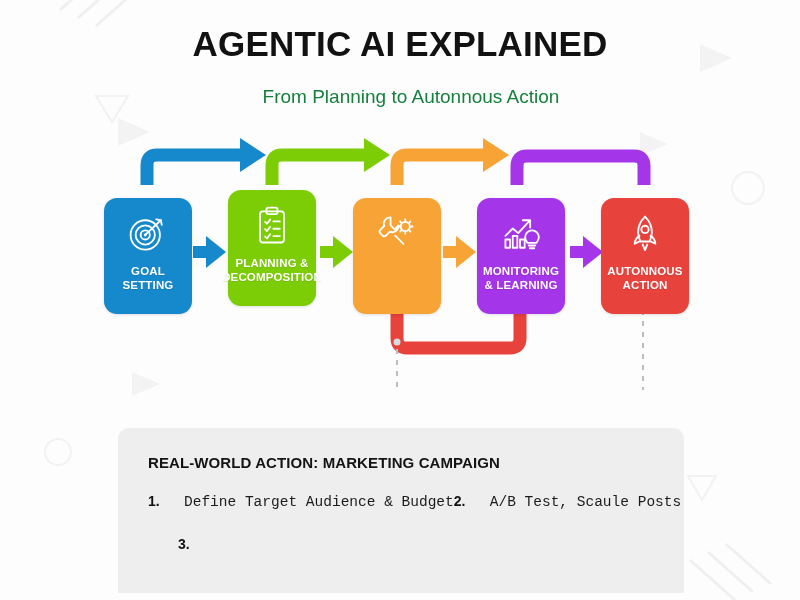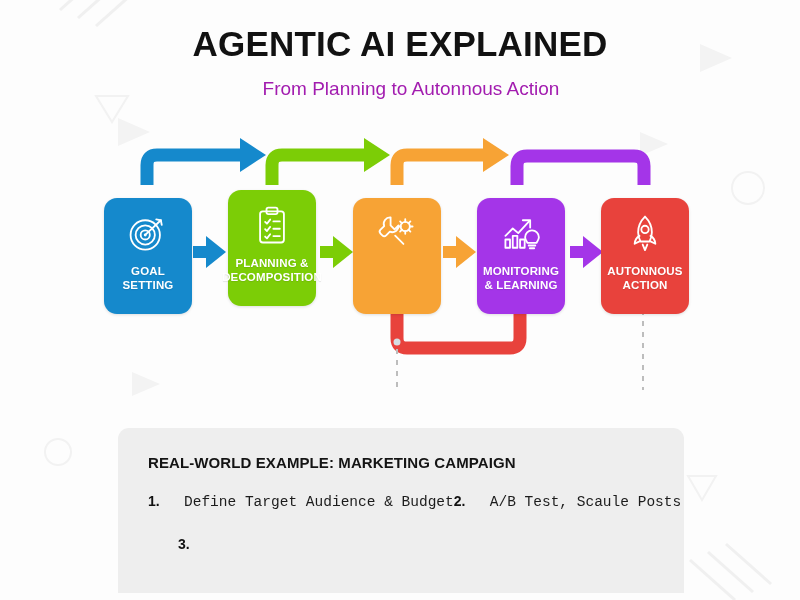--- a/index.html
+++ b/index.html
@@ -41,25 +41,25 @@
   #title {
     margin: 0;
     padding-top: 24px;
     font-size: 35px;
     font-weight: 700;
     letter-spacing: 0.2px;
     color: #121212;
     font-family: "Liberation Sans", sans-serif;
   }
   #subtitle {
-    margin: 4px;
+    margin: 12px;
     padding-top: 10px;
     font-size: 19px;
     font-weight: 400;
-    color: #a21caf;
+    color: #15803d;
     font-family: "Liberation Sans", sans-serif;
     padding-left: 22px;
   }
 
   
   #flow {
     position: absolute;
     left: 0;
     top: 130px;
     width: 767px;
@@ -308,21 +308,21 @@
           <path d="M 21.5 35.5 l 2.5 6 l 2.5 -6"></path>
         </g>
       </svg>
       <div class="step-label">AUTONNOUS
 ACTION</div>
     </div>
 
   </div>
 
   <div id="example-panel">
-    <h2 id="example-title">REAL-WORLD EXAMPLE: MARKETING CAMPAIGN</h2>
+    <h2 id="example-title">REAL-WORLD ACTION: MARKETING CAMPAIGN</h2>
 
     <div class="example-row">
       <div class="example-item" id="item-1">
         <span class="item-num">1.</span>
         <span class="item-text">Define Target Audience &amp; Budget</span>
       </div>
       <div class="example-item" id="item-2">
         <span class="item-num">2.</span>
         <span class="item-text">A/B Test, Scaule Posts</span>
       </div>

